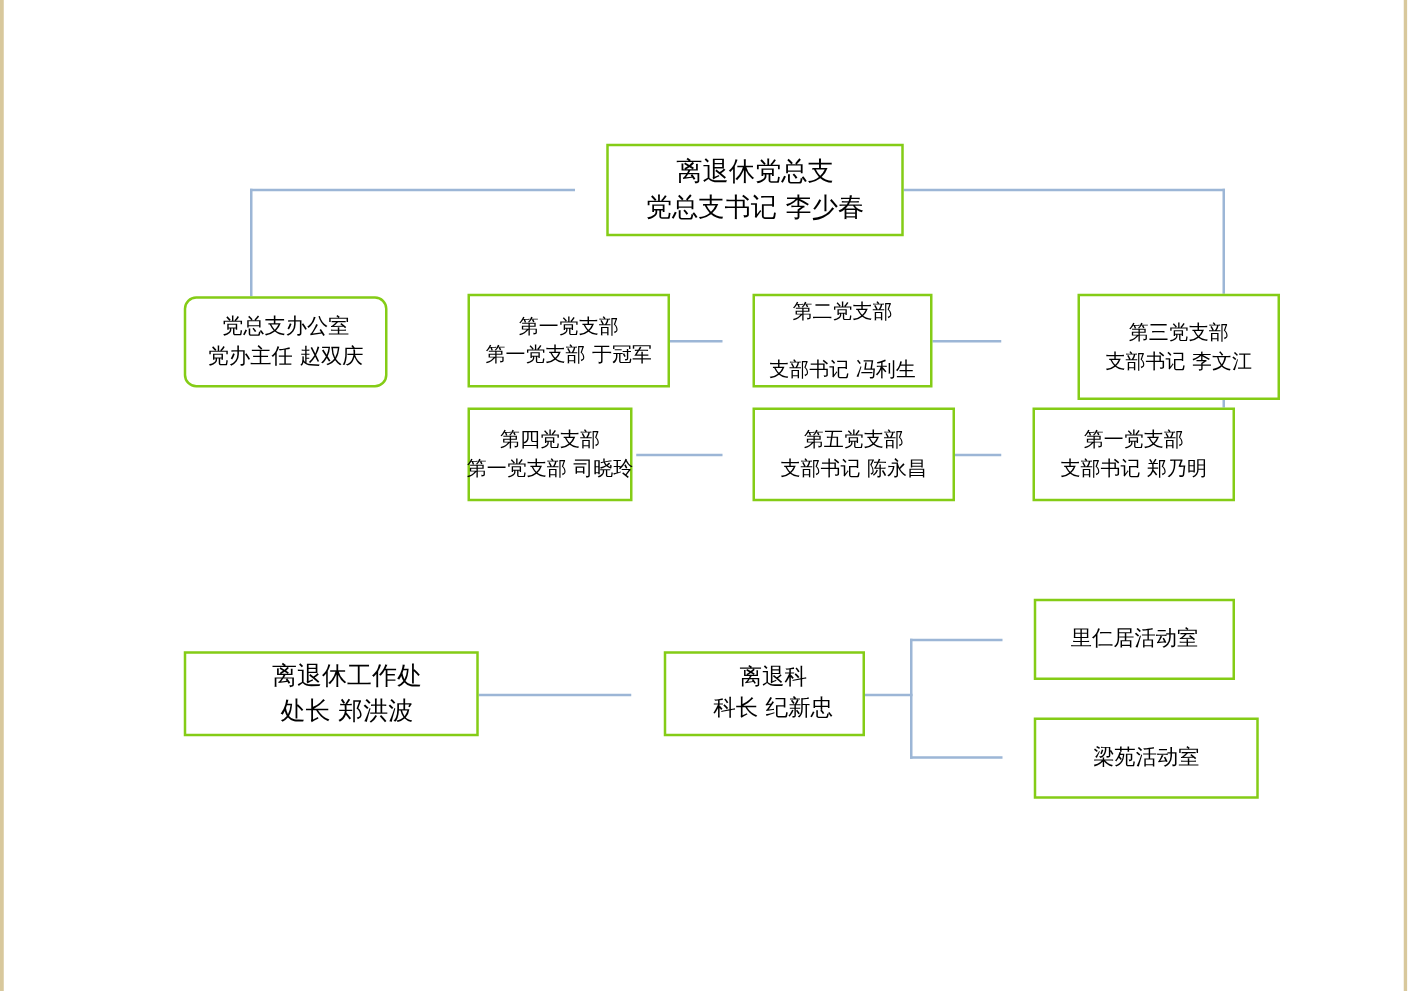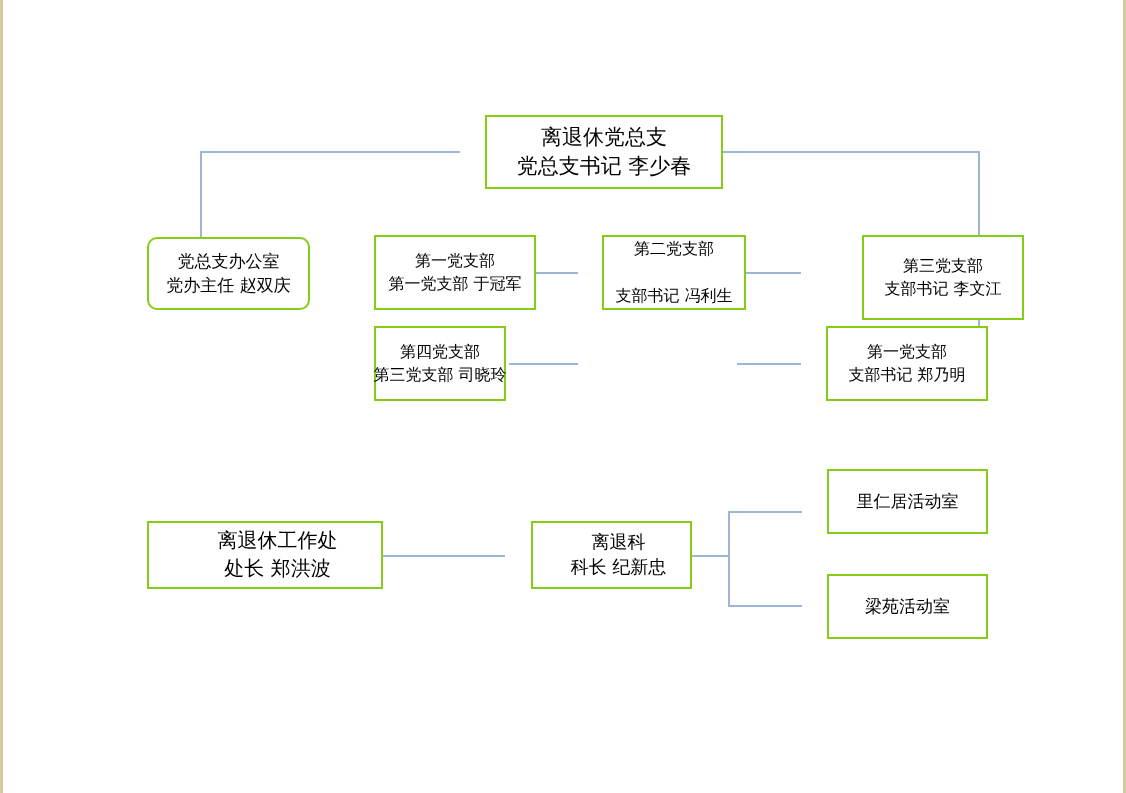--- a/index.html
+++ b/index.html
@@ -112,40 +112,44 @@
     <span class="line2">支部书记  冯利生</span>
   </div>
 
   <div class="node s-branch" style="left:836px; top:235px; width:162px; height:85px;">
     <span class="line1">第三党支部</span>
     <span class="line2">支部书记  李文江</span>
   </div>
 
   <div class="node s-branch" style="left:348px; top:326px; width:132px; height:75px;">
     <span class="line1">第四党支部</span>
-    <span class="line2">第三党支部  司晓玲</span>
+    <span class="line2">第一党支部  司晓玲</span>
   </div>
 
+  <div class="node s-branch" style="left:576px; top:326px; width:162px; height:75px;">
+    <span class="line1">第五党支部</span>
+    <span class="line2">支部书记  陈永昌</span>
+  </div>
 
   <div class="node s-branch" style="left:800px; top:326px; width:162px; height:75px;">
     <span class="line1">第一党支部</span>
     <span class="line2">支部书记  郑乃明</span>
   </div>
 
   <div class="node s-dept" style="left:121px; top:521px; width:236px; height:68px;padding-left:25px;">
     <span class="line1">离退休工作处</span>
     <span class="line2">处长  郑洪波</span>
   </div>
 
   <div class="node s-ke" style="left:505px; top:521px; width:161px; height:68px;padding-left:14px;">
     <span class="line1">离退科</span>
     <span class="line2">科长  纪新忠</span>
   </div>
 
-  <div class="node s-room" style="left:801px; top:469px; width:161px; height:65px;">
+  <div class="node s-room" style="left:801px; top:479px; width:161px; height:65px;">
     <span class="line1">里仁居活动室</span>
   </div>
 
-  <div class="node s-room" style="left:801px; top:574px; width:161px; height:65px;">
+  <div class="node s-room" style="left:801px; top:574px; width:180px; height:65px;">
     <span class="line1">梁苑活动室</span>
   </div>
 
 </div>
 
 </body></html>

